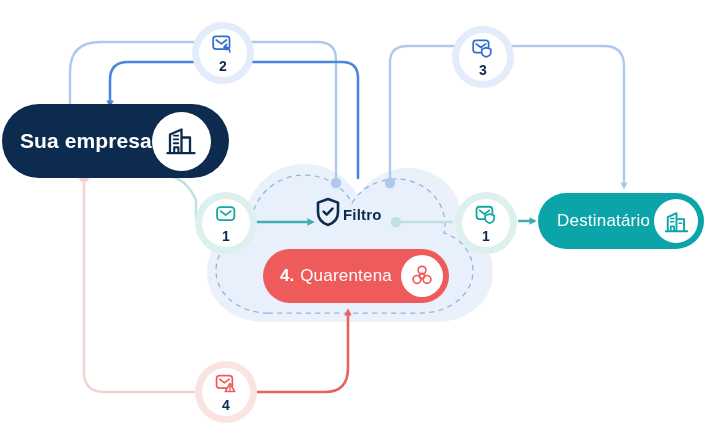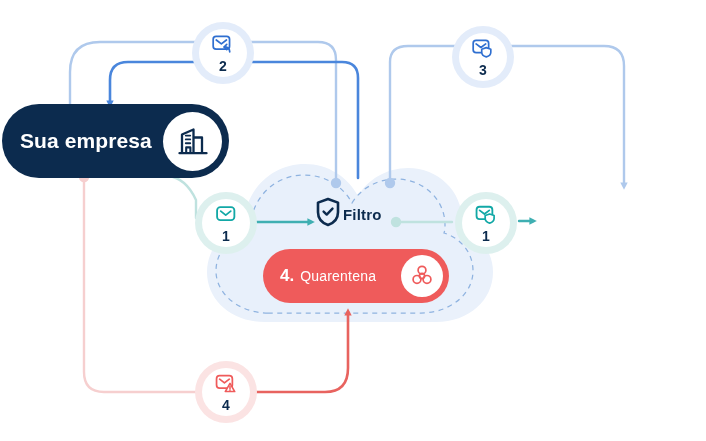--- a/index.html
+++ b/index.html
@@ -41,21 +41,21 @@
     align-items: center;
     justify-content: center;
   }
 
   #company-pill {
     left: 2px; top: 104px;
     width: 227px; height: 74px;
     background: #0C2B4E;
     padding-left: 18px;
     padding-right: 7px;
-    justify-content: space-between;
+    justify-content: flex-start;
   }
   #company-pill .pill-label {
     font-size: 21px;
     font-weight: 700;
     letter-spacing: .1px;
   }
   #company-pill .pill-iconwrap { width: 59px; height: 59px; }
 
   #recipient-pill {
     left: 538px; top: 193px;
@@ -74,21 +74,21 @@
     background: #EF5B5B;
     padding-left: 17px;
     padding-right: 6px;
     justify-content: space-between;
     z-index: 6;
   }
   #quarantine-pill .q-text {
     display: flex; align-items: baseline; gap: 6px;
   }
   #quarantine-pill .q-num { font-size: 17px; font-weight: 700; }
-  #quarantine-pill .pill-label { font-size: 14px; }
+  #quarantine-pill .pill-label { font-size: 17px; }
   #quarantine-pill .pill-iconwrap { width: 42px; height: 42px; }
 
   
   #cloud-zone {
     position: absolute;
     left: 205px; top: 158px;
     width: 300px; height: 172px;
     z-index: 2;
   }
 
@@ -269,20 +269,34 @@
     <span class="pill-iconwrap">
       <svg width="26" height="26" viewBox="0 0 26 26">
         <circle cx="13" cy="13" r="2.6" fill="none" stroke="#EF5B5B" stroke-width="1.7"></circle>
         <circle cx="13" cy="7.2" r="3.9" fill="none" stroke="#EF5B5B" stroke-width="1.7"></circle>
         <circle cx="8" cy="16.4" r="3.9" fill="none" stroke="#EF5B5B" stroke-width="1.7"></circle>
         <circle cx="18" cy="16.4" r="3.9" fill="none" stroke="#EF5B5B" stroke-width="1.7"></circle>
       </svg>
     </span>
   </div>
 
+  <div id="recipient-pill" class="pill">
+    <span class="pill-label">Destinatário</span>
+    <span class="pill-iconwrap">
+      <svg width="27" height="27" viewBox="0 0 34 34">
+        <path d="M6 29 V11.5 L17 6.5 V29" fill="none" stroke="#0BA5A9" stroke-width="2.4" stroke-linejoin="round"></path>
+        <path d="M17 14 H26.5 V29" fill="none" stroke="#0BA5A9" stroke-width="2.4" stroke-linejoin="round"></path>
+        <line x1="3.5" y1="29.2" x2="30.5" y2="29.2" stroke="#0BA5A9" stroke-width="2.4" stroke-linecap="round"></line>
+        <line x1="9.6" y1="13.2" x2="13.6" y2="13.2" stroke="#0BA5A9" stroke-width="2" stroke-linecap="round"></line>
+        <line x1="9.6" y1="17.4" x2="13.6" y2="17.4" stroke="#0BA5A9" stroke-width="2" stroke-linecap="round"></line>
+        <line x1="20.4" y1="19.2" x2="23.4" y2="19.2" stroke="#0BA5A9" stroke-width="2" stroke-linecap="round"></line>
+        <path d="M9.8 29 V23.2 H14 V29" fill="none" stroke="#0BA5A9" stroke-width="2.2" stroke-linejoin="round"></path>
+      </svg>
+    </span>
+  </div>
 
   <div id="badge-2" class="badge blue">
     <div class="badge-ring"></div>
     <div class="badge-core"></div>
     <div class="badge-inner">
       <span>
         <svg width="24" height="20" viewBox="0 0 26 22">
           <rect x="2.2" y="2.6" width="18" height="14" rx="3.2" fill="none" stroke="#2F6FD0" stroke-width="1.9"></rect>
           <path d="M5.6 6.6 L11.2 10.8 L16.8 6.6" fill="none" stroke="#2F6FD0" stroke-width="1.9" stroke-linecap="round" stroke-linejoin="round"></path>
           <path d="M20.4 19.6 C20.4 15.6 17.6 14.2 14.6 14.2" fill="none" stroke="#2F6FD0" stroke-width="1.9" stroke-linecap="round"></path>

